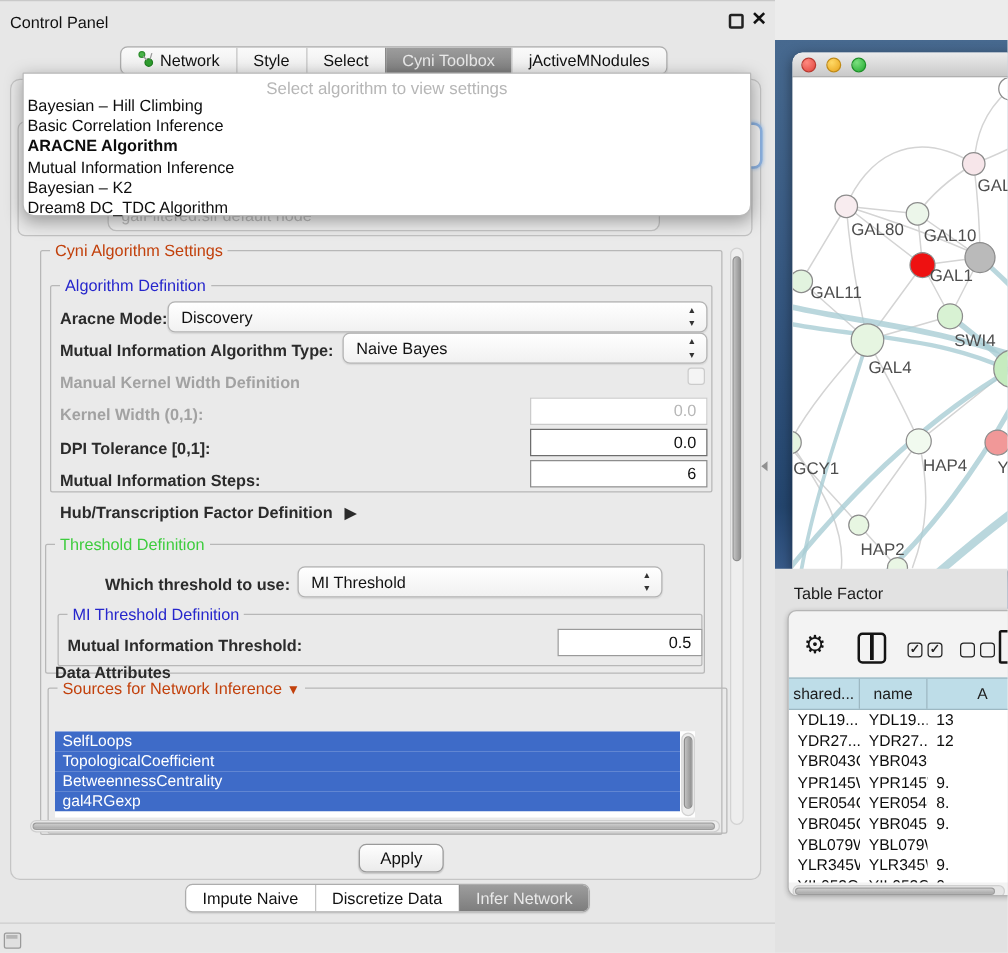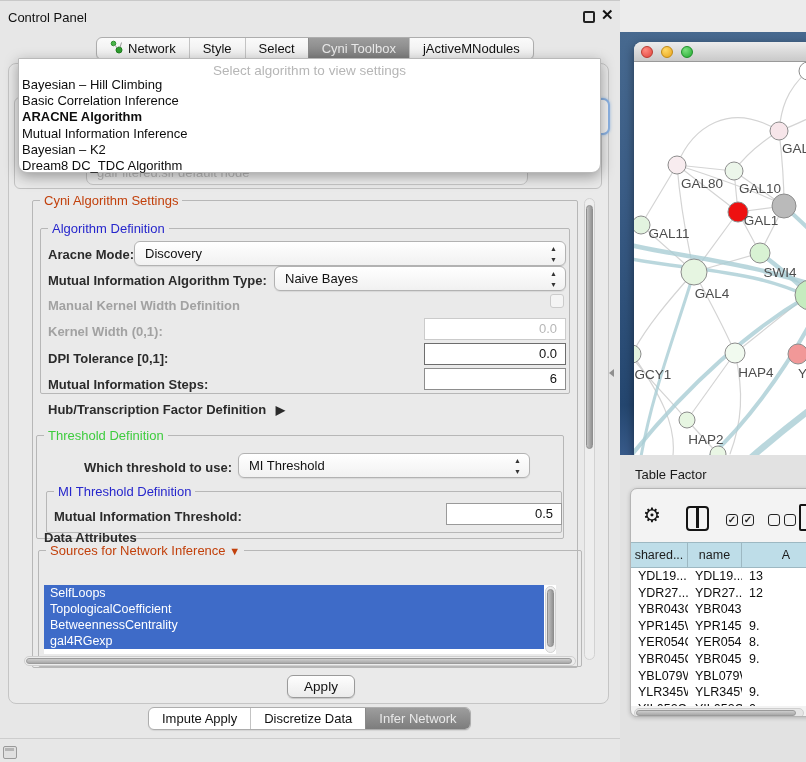--- a/index.html
+++ b/index.html
@@ -245,21 +245,21 @@
 
   <div class="vscroll" style="left:584px; top:197px; height:462px;">
     <div class="vthumb" style="top:6px; height:244px;"></div>
   </div>
   <div style="position:absolute; left:609px; top:368px; width:0; height:0; border-top:4px solid transparent; border-bottom:4px solid transparent; border-right:5px solid #909090;"></div>
 
   <div id="apply-btn">Apply</div>
 
   <div class="segbar" id="bottom-tab-bar" style="left:148px; top:706px; background:#ffffff;">
       <div class="seg">
-        <span>Impute Apply</span>
+        <span>Impute Naive</span>
       </div>
       <div class="seg">
         <span>Discretize Data</span>
       </div>
       <div class="seg sel">
         <span>Infer Network</span>
       </div>
     </div>
 
   <div style="position:absolute; left:0; top:737px; width:620px; border-top:1px solid #cdcdcd;"></div>

